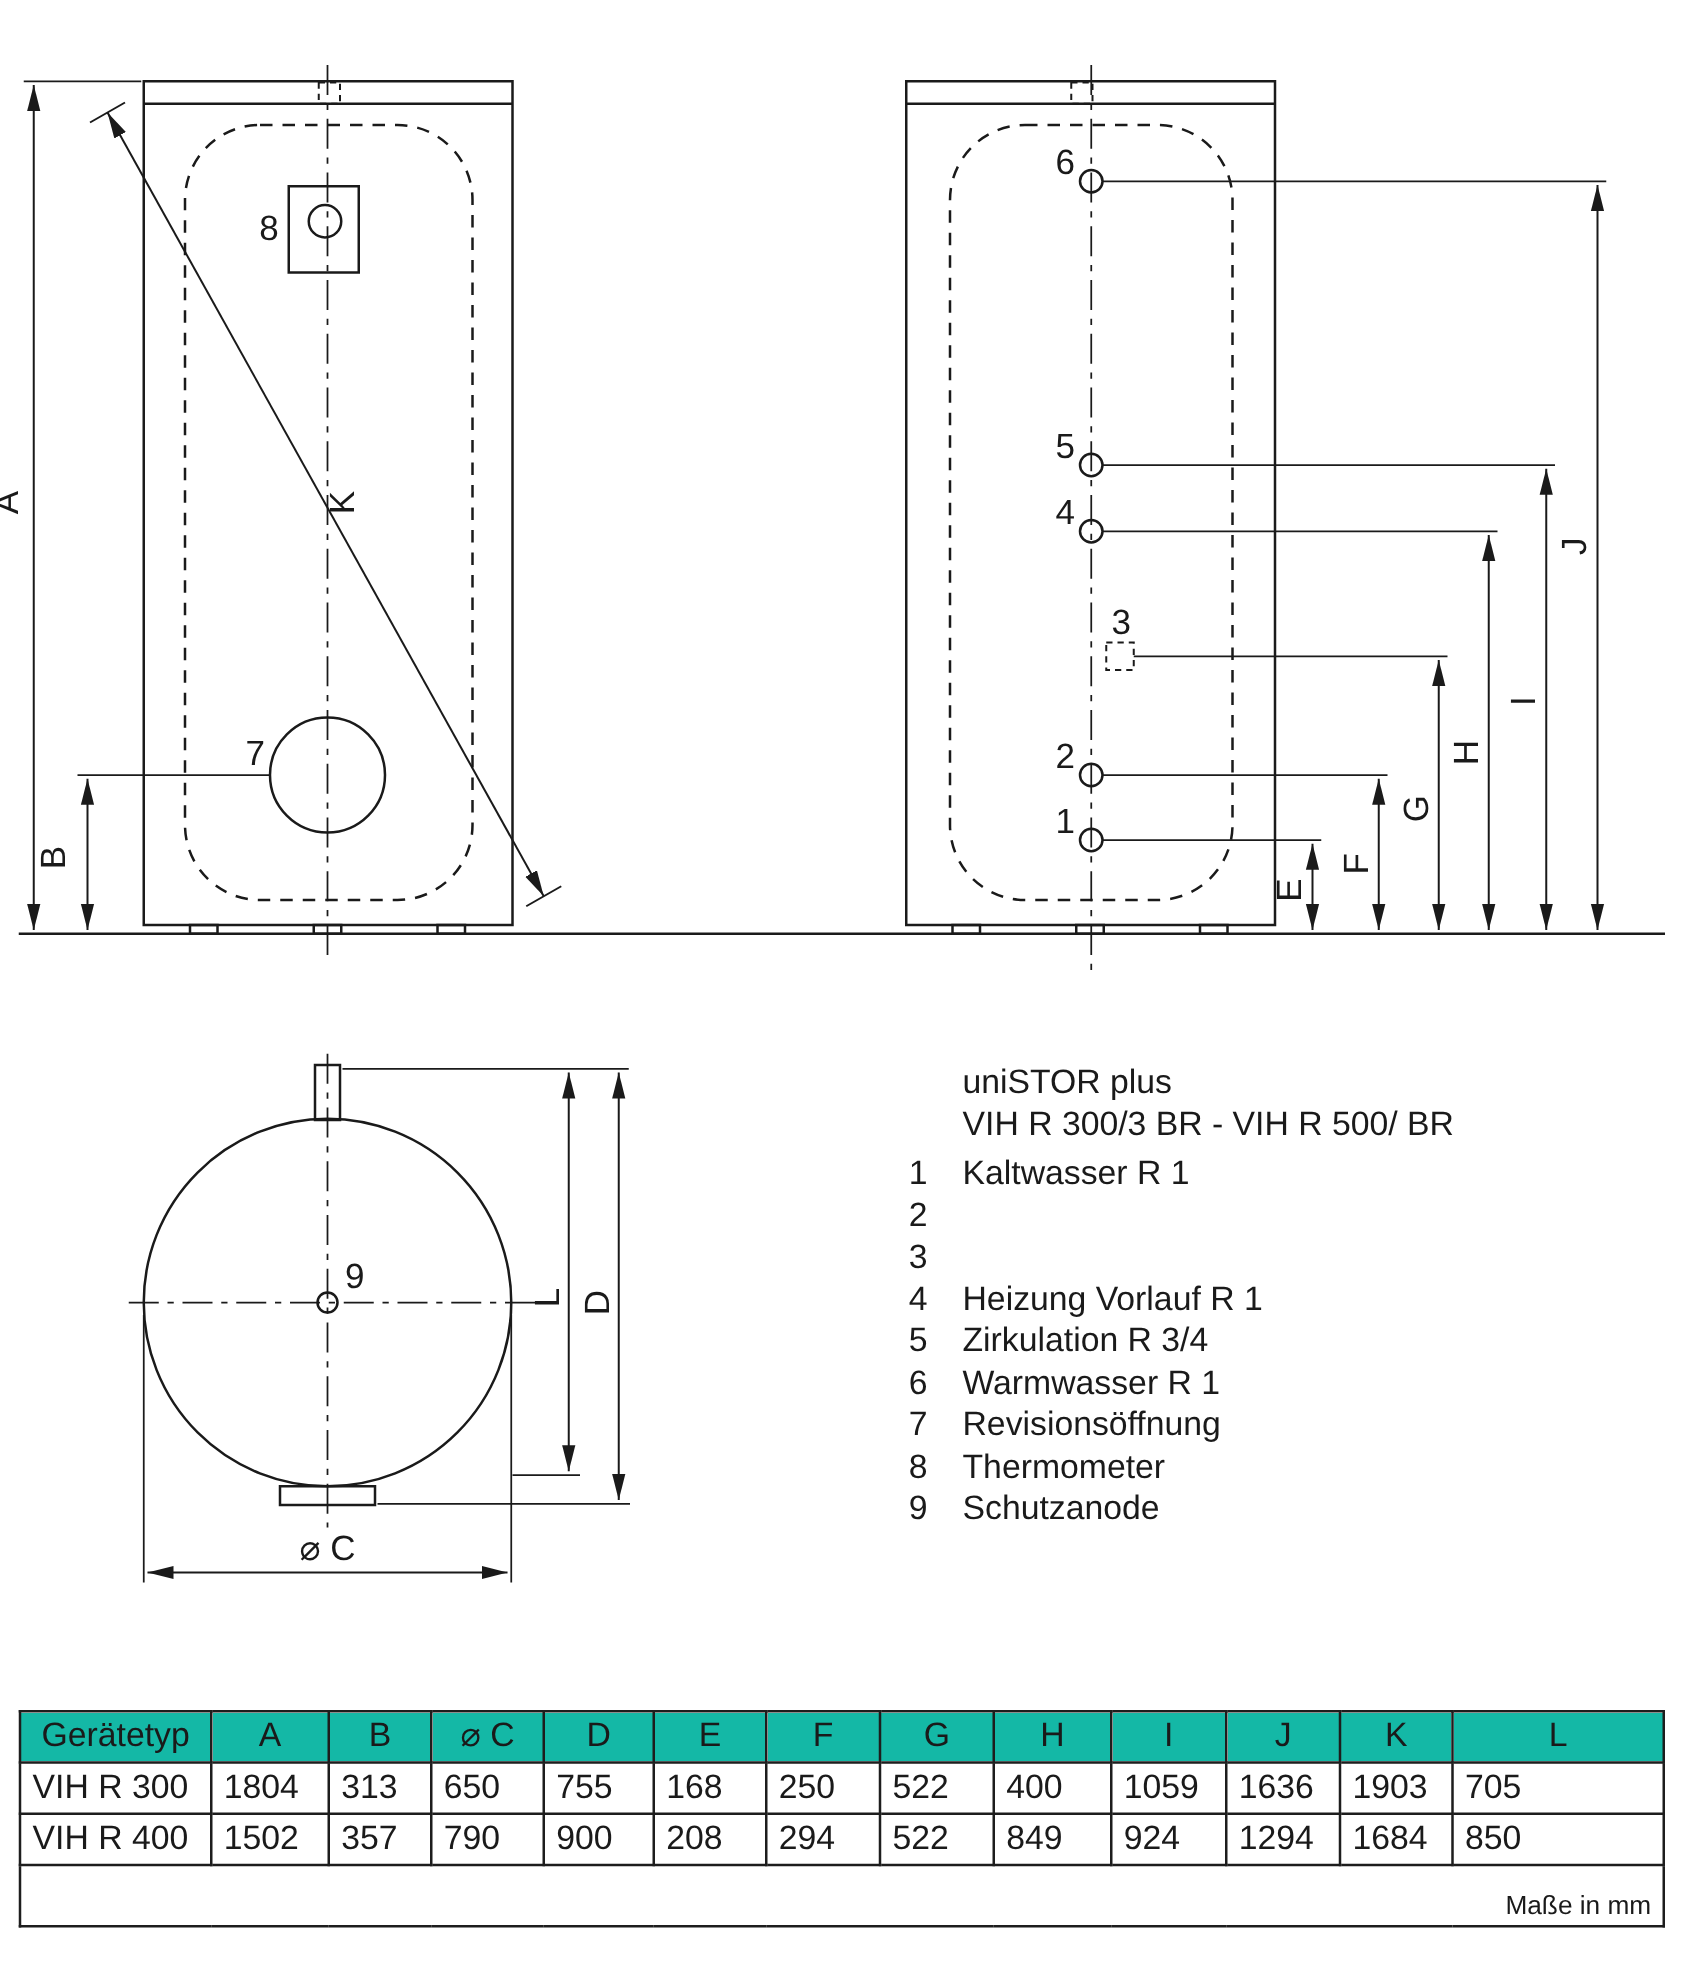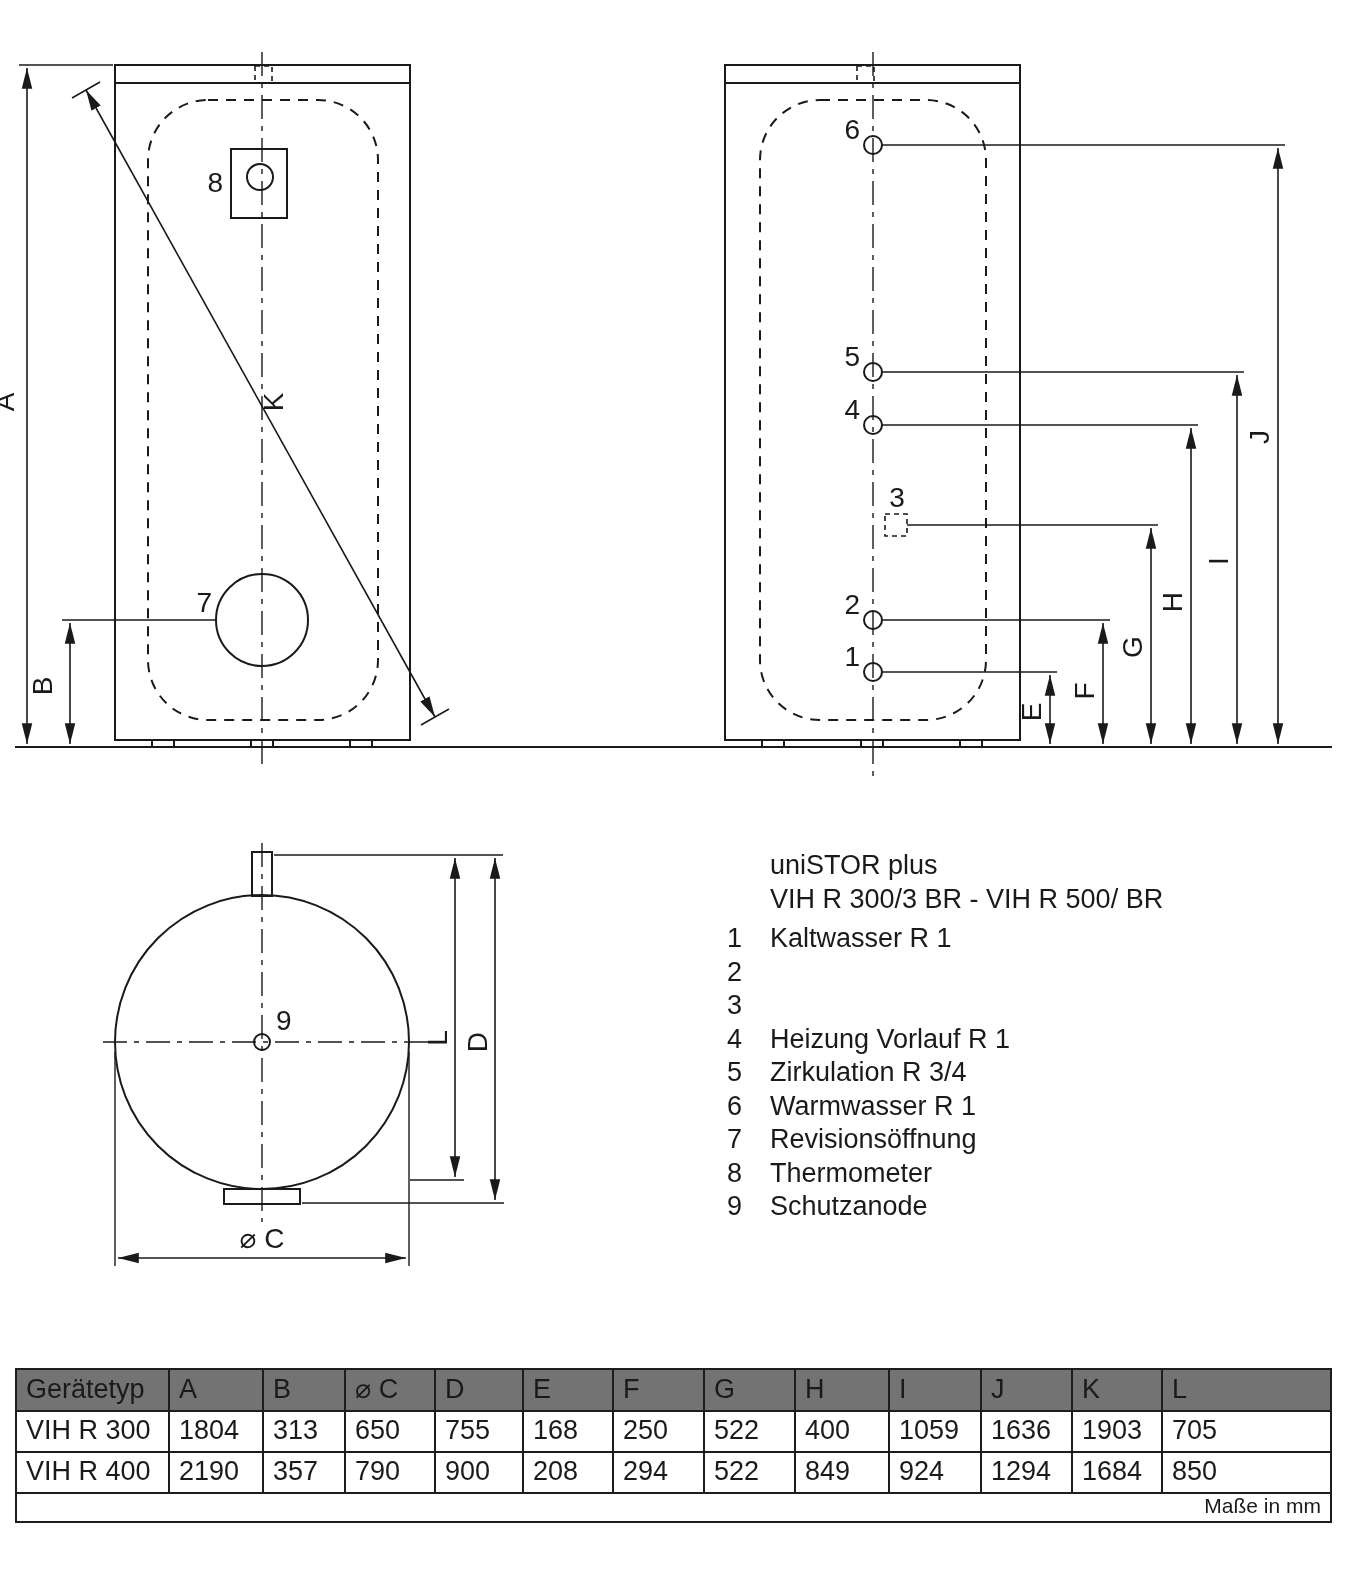--- a/index.html
+++ b/index.html
@@ -12,22 +12,22 @@
   .legend { position:absolute; left:727px; top:849px; font-size:27px; line-height:33.5px; }
   .legend-title { margin-left:43px; white-space:nowrap; }
   .legend-items { margin-top:6px; }
   .legend-row { display:flex; white-space:nowrap; }
   .legend-num { width:43px; flex:none; }
 
   .dims-table { position:absolute; left:15px; top:1368px; width:1317px;
                 border-collapse:collapse; table-layout:fixed; font-size:27px; }
   .dims-table th, .dims-table td { border:2px solid #1d1d1d; font-weight:400;
                 text-align:left; padding:3px 9px 5px 9px; white-space:nowrap; overflow:hidden; }
-  .dims-table thead th { background:#737373; }
-  .dims-table .footer-cell { text-align:right; font-size:21px; padding:0 9px 3px;border-radius:10px; }
+  .dims-table thead th { background:#14b8a6;text-align:center; }
+  .dims-table .footer-cell { text-align:right; font-size:21px; padding:20px 9px 3px;border-radius:10px; }
 </style>
 </head>
 <body>
 
 <div class="page">
 
   <svg width="1347" height="1340" viewBox="0 0 1347 1340">
     <defs>
       <marker id="arr" viewBox="0 0 14 8" refX="13" refY="4" markerWidth="14" markerHeight="8" orient="auto-start-reverse">
         <path d="M0,0.7 L13,4 L0,7.3 z" fill="#1a1a1a"></path>
@@ -216,21 +216,21 @@
         <td>250</td>
         <td>522</td>
         <td>400</td>
         <td>1059</td>
         <td>1636</td>
         <td>1903</td>
         <td>705</td>
       </tr>
       <tr>
         <td>VIH R 400</td>
-        <td>2190</td>
+        <td>1502</td>
         <td>357</td>
         <td>790</td>
         <td>900</td>
         <td>208</td>
         <td>294</td>
         <td>522</td>
         <td>849</td>
         <td>924</td>
         <td>1294</td>
         <td>1684</td>

